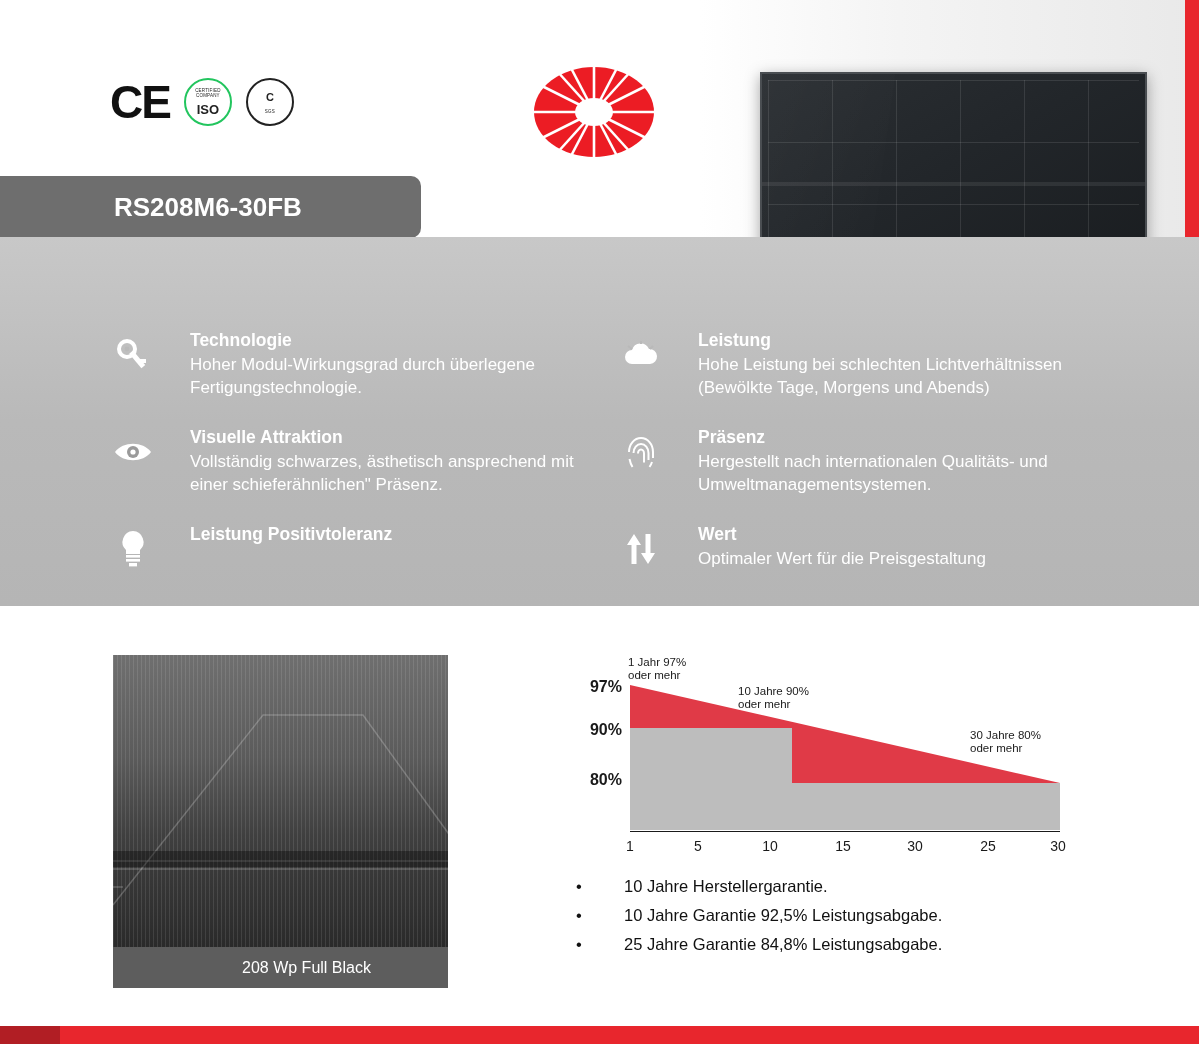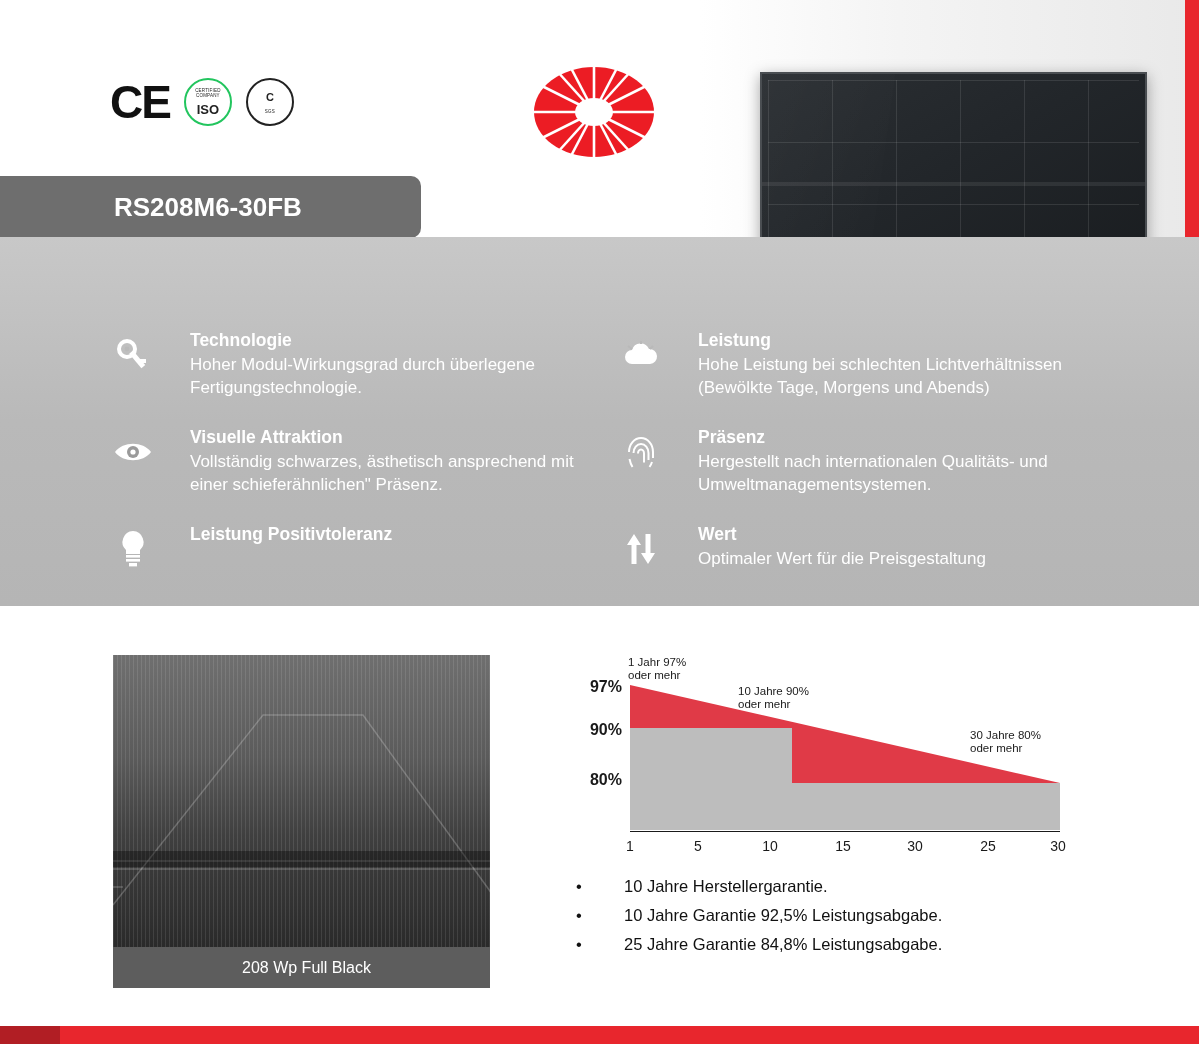--- a/index.html
+++ b/index.html
@@ -181,21 +181,21 @@
   .feat .desc {
     color: #ffffff;
     font-size: 17px;
     line-height: 23px;
   }
 
   
   .photo-frame {
     position: absolute;
     left: 113px; top: 655px;
-    width: 377px; height: 333px;
+    width: 335px; height: 333px;
     background: #14532d;
     overflow: hidden;
   }
   .photo-frame .cellimg {
     position: absolute;
     left: 0; top: 0;
     width: 387px; height: 292px;
     background:
       repeating-linear-gradient(90deg, rgba(255,255,255,.10) 0px, rgba(255,255,255,.10) 1px, rgba(0,0,0,0) 1px, rgba(0,0,0,0) 4px),
       linear-gradient(180deg, #6f6f6f 0%, #5b5b5b 35%, #3f3f3f 62%, #2a2a2a 100%);

